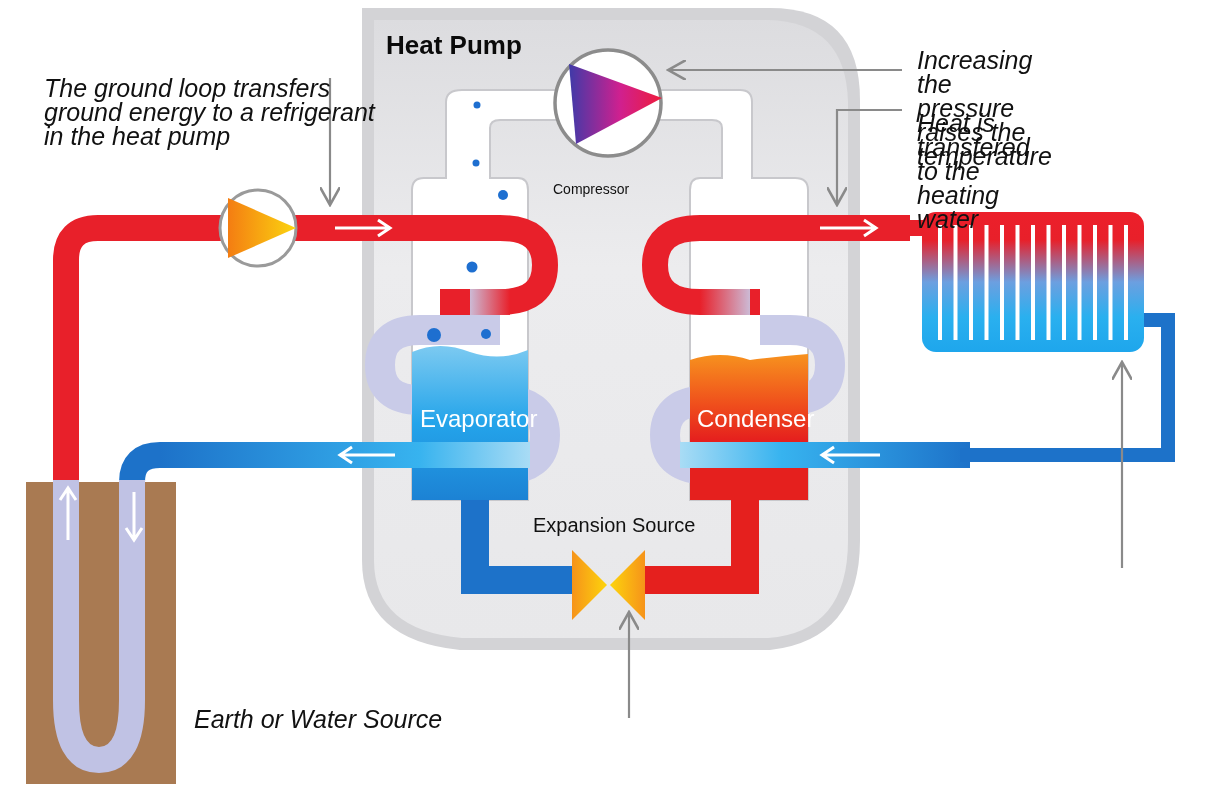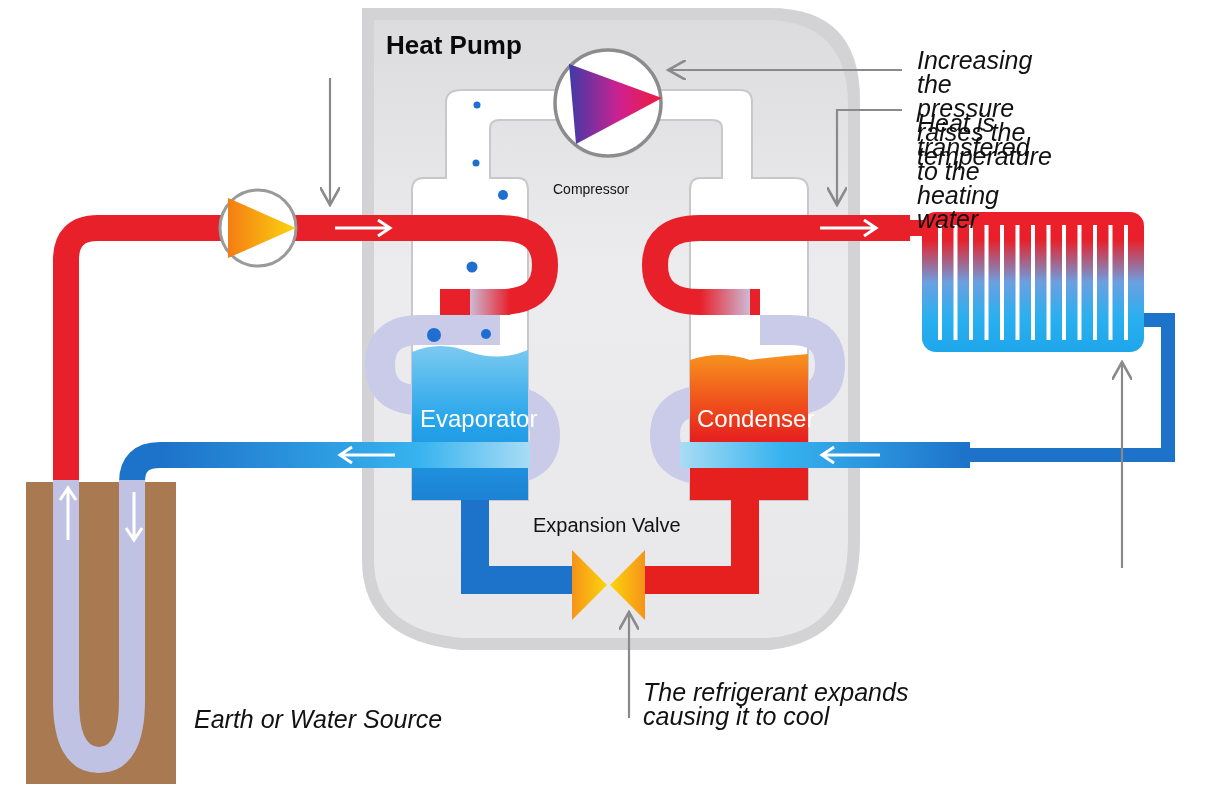--- a/index.html
+++ b/index.html
@@ -194,22 +194,23 @@
     <line x1="1122" y1="568" x2="1122" y2="362" marker-end="url(#arrowHeadGray)"></line>
     <line x1="629" y1="718" x2="629" y2="612" marker-end="url(#arrowHeadGray)"></line>
   </g>
 </svg>
 
   <div class="title" style="left:386px; top:30px;">Heat Pump</div>
 
   <div class="label plain" style="left:553px; top:177px; font-size:14px;">Compressor</div>
   <div class="white-label" style="left:420px; top:405px;">Evaporator</div>
   <div class="white-label" style="left:697px; top:405px;">Condenser</div>
-  <div class="label plain" style="left:533px; top:513px; font-size:20px;">Expansion Valve</div>
-
+  <div class="label plain" style="left:533px; top:513px; font-size:20px;">Expansion Source</div>
+
+  <div class="label italic" style="left:44px; top:76px;">The ground loop transfers
+ground energy to a refrigerant
+in the heat pump</div>
   <div class="label italic" style="left:917px; top:48px;">Increasing the pressure
 raises the temperature</div>
   <div class="label italic" style="left:917px; top:111px;">Heat is transfered to the
 heating water</div>
-  <div class="label italic" style="left:643px; top:680px;">The refrigerant expands
-causing it to cool</div>
   <div class="label italic" style="left:194px; top:707px;">Earth or Water Source</div>
 </div>
 
 </body></html>

